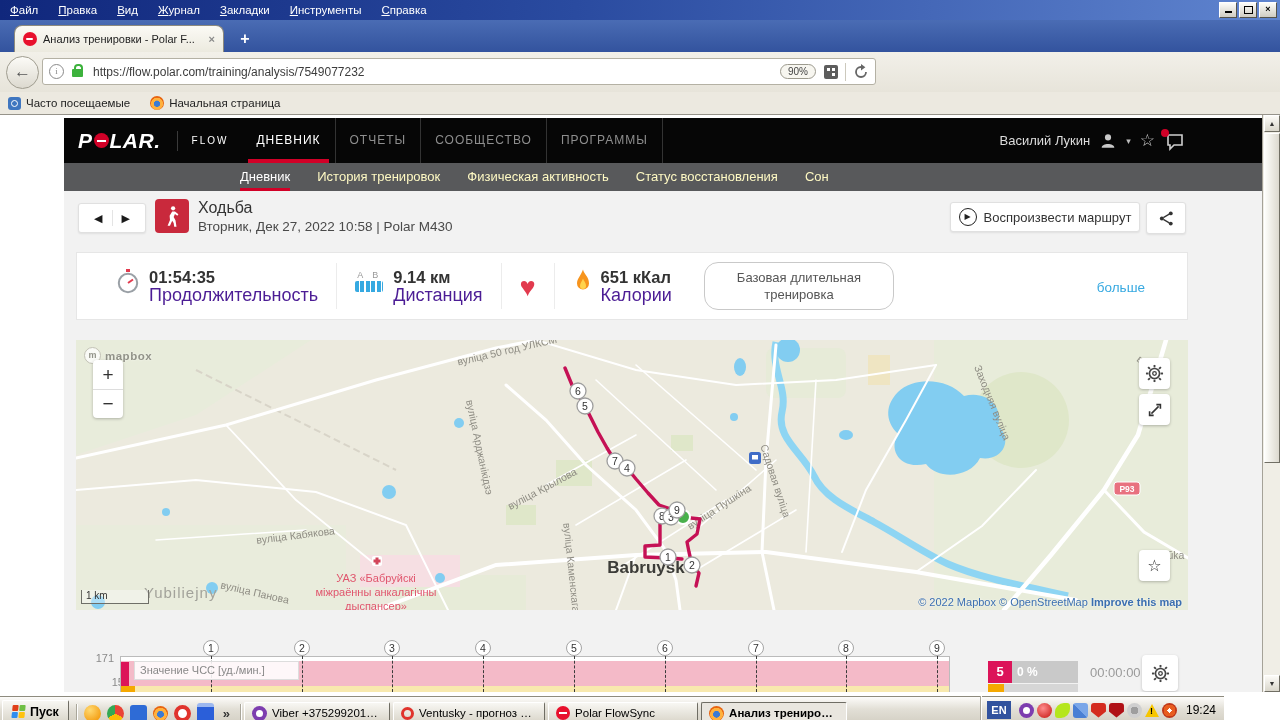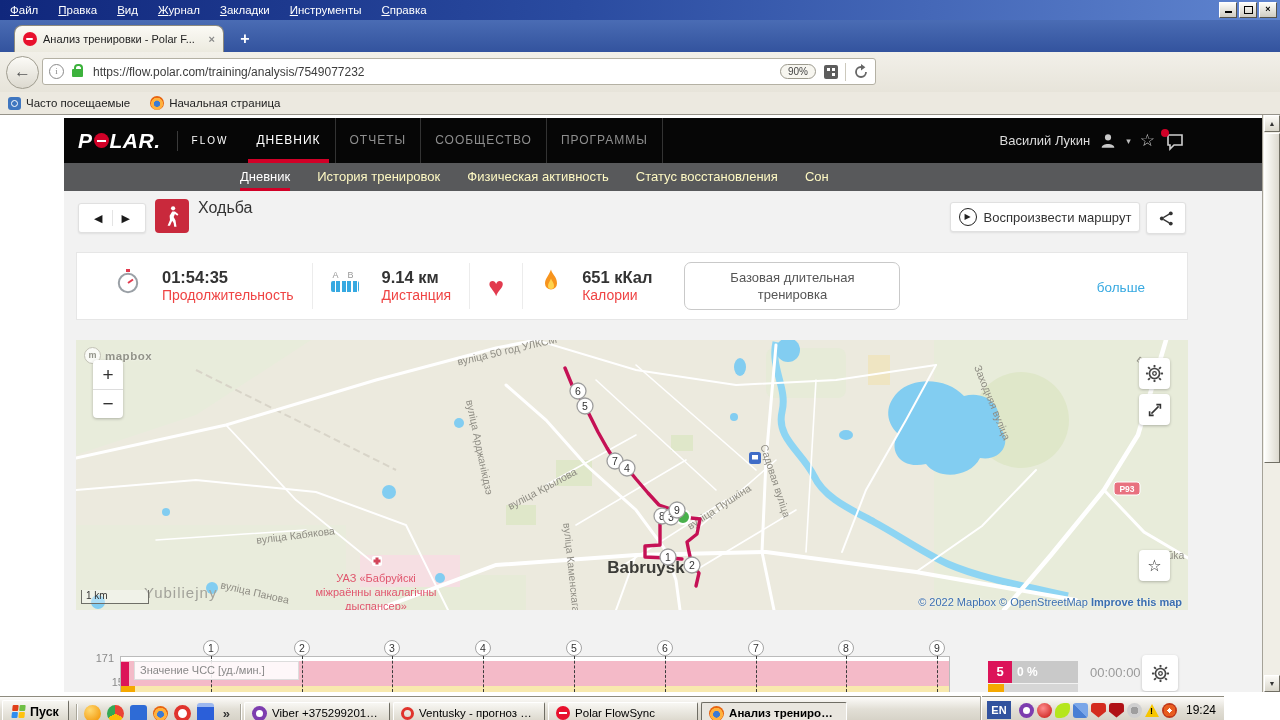--- a/index.html
+++ b/index.html
@@ -110,31 +110,31 @@
   #playroute{position:absolute;left:950px;top:87px;width:190px;height:30px;background:#fff;border:1px solid #e0e0e0;
     border-radius:3px;box-shadow:0 1px 2px rgba(0,0,0,.08);display:flex;align-items:center;justify-content:center;gap:7px;box-sizing:border-box}
   #playroute .ptxt{font-size:13px;color:#333}
   .play-circ{width:16px;height:16px;border:1.5px solid #222;border-radius:50%;font-size:8px;line-height:16px;text-align:center;color:#222}
   #sharebtn{position:absolute;left:1146px;top:87px;width:38px;height:30px;background:#fff;border:1px solid #e0e0e0;
     border-radius:3px;box-shadow:0 1px 2px rgba(0,0,0,.08);display:flex;align-items:center;justify-content:center}
 
   
   #stats{position:absolute;left:76px;top:137px;width:1112px;height:68px;background:#fff;border:1px solid #e6e6e6;
     box-sizing:border-box;display:flex;align-items:center}
-  .stat{display:flex;align-items:flex-start;gap:21px;padding:0 18px}
+  .stat{display:flex;align-items:flex-start;gap:8px;padding:0 18px}
   .stat .vals .v{font-size:16.5px;font-weight:bold;color:#333;line-height:19px}
-  .stat .vals .l{font-size:14px;color:#ef4444;line-height:17px}
+  .stat .vals .l{font-size:18px;color:#4c1d95;line-height:17px}
   .stat .vals .mm{font-size:12.5px;color:#555;line-height:15px;width:120px}
   .sep-v{width:1px;height:46px;background:#ececec}
   .ruler-wrap{width:30px;text-align:right;margin-top:2px}
   .ab{font-size:9px;color:#999;letter-spacing:9px;padding-left:2px}
   .ruler{width:28px;height:11px;background:#36a9e1;border-radius:2px;margin-top:1px;
     background-image:repeating-linear-gradient(to right,transparent 0 4px,#fff 4px 5.5px);}
   .heart-g{color:#e23a4e;font-size:27px;line-height:27px;margin-top:2px}
-  #benefitbox{border:1px solid #c9c9c9;border-radius:7px;width:168px;padding:6px 23px;margin-left:14px;
+  #benefitbox{border:1px solid #c9c9c9;border-radius:14px;width:168px;padding:6px 10px;margin-left:14px;
     font-size:13px;color:#555;text-align:center;line-height:17px}
   #morelink{position:absolute;right:42px;top:27px;font-size:13.5px;color:#36a9e1}
 
   
   #map{position:absolute;left:76px;top:225px;width:1112px;height:270px;background:#eceade;overflow:hidden}
   .mapbtn{position:absolute;background:#fff;border-radius:4px;box-shadow:0 1px 3px rgba(0,0,0,.25);
     display:flex;align-items:center;justify-content:center}
   #mzoom{left:17px;top:20px;width:30px;height:58px;flex-direction:column}
   #mzoom .z{font-size:19px;color:#333;line-height:28px;width:100%;text-align:center}
   #mzoom .z:first-child{border-bottom:1px solid #ddd}
@@ -353,20 +353,21 @@
     <span class="sep"></span>
     <span>▶</span>
   </div>
   <div id="sporticon">
     <svg width="22" height="22" viewBox="0 0 24 24" fill="#fff">
       <circle cx="13.2" cy="3.6" r="2.3"></circle>
       <path d="M12.2,7 L9.4,11.6 L9.8,16.4 L7.2,22.6 L9.8,22.6 L12.2,17.2 L13.8,19.6 L14.4,23.8 L16.9,23.8 L15.8,16.6 L13.8,13.2 L15.2,9.8 L17.8,11.8 L19,10.1 L15.2,7 Z"></path>
     </svg>
   </div>
   <div id="act-title">Ходьба</div>
+  <div id="act-sub">Вторник, Дек 27, 2022 10:58  |  Polar M430</div>
   <div id="playroute">
     <span class="play-circ">▶</span>
     <span class="ptxt">Воспроизвести маршрут</span>
   </div>
   <div id="sharebtn">
     <svg width="17" height="17" viewBox="0 0 20 20">
       <circle cx="4.5" cy="10" r="2.3" fill="#333"></circle>
         <circle cx="15" cy="4" r="2.3" fill="#333"></circle>
         <circle cx="15" cy="16" r="2.3" fill="#333"></circle>
       <line x1="6.3" y1="9" x2="13.2" y2="4.9" stroke="#333" stroke-width="1.5"></line>

